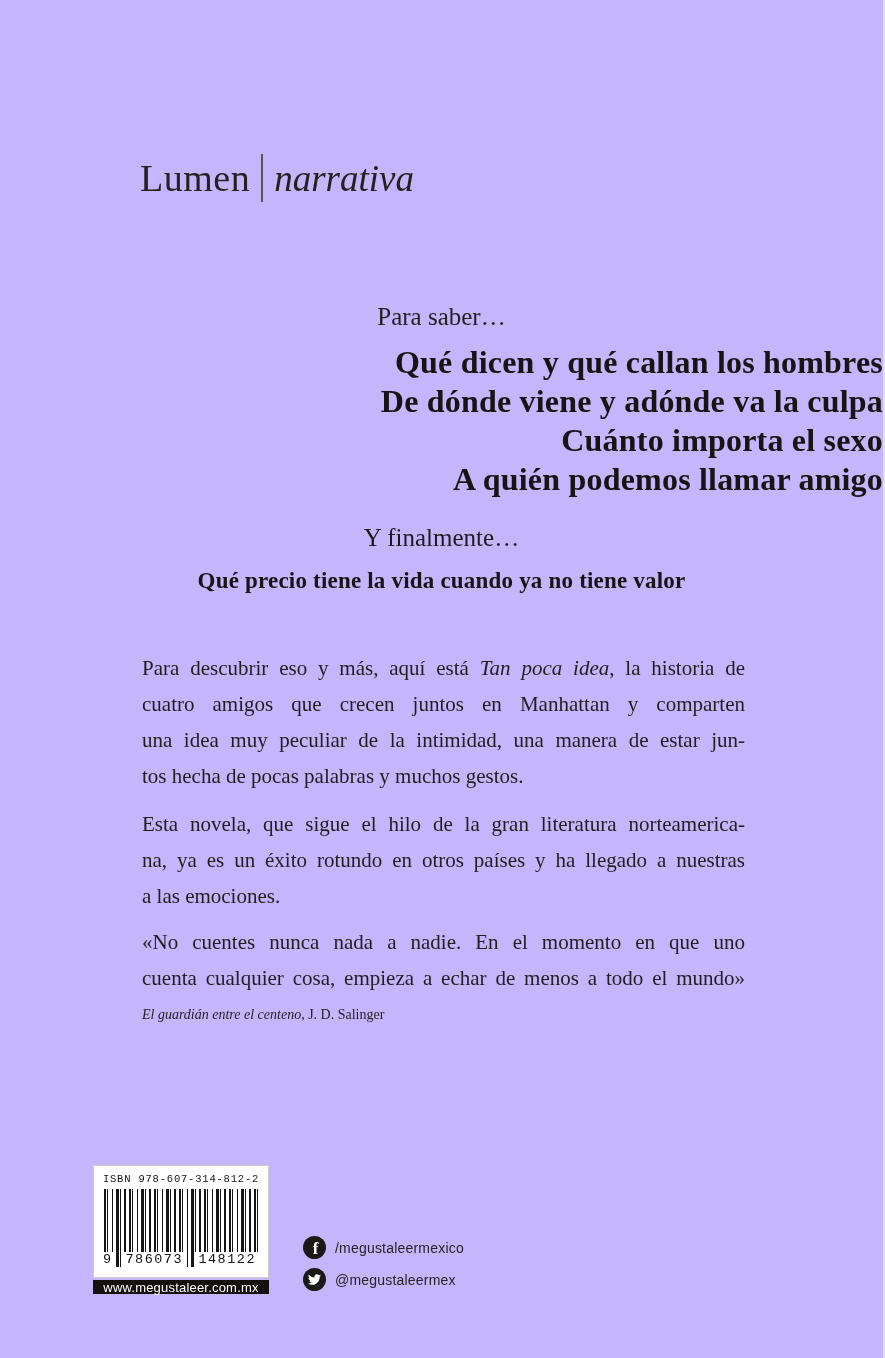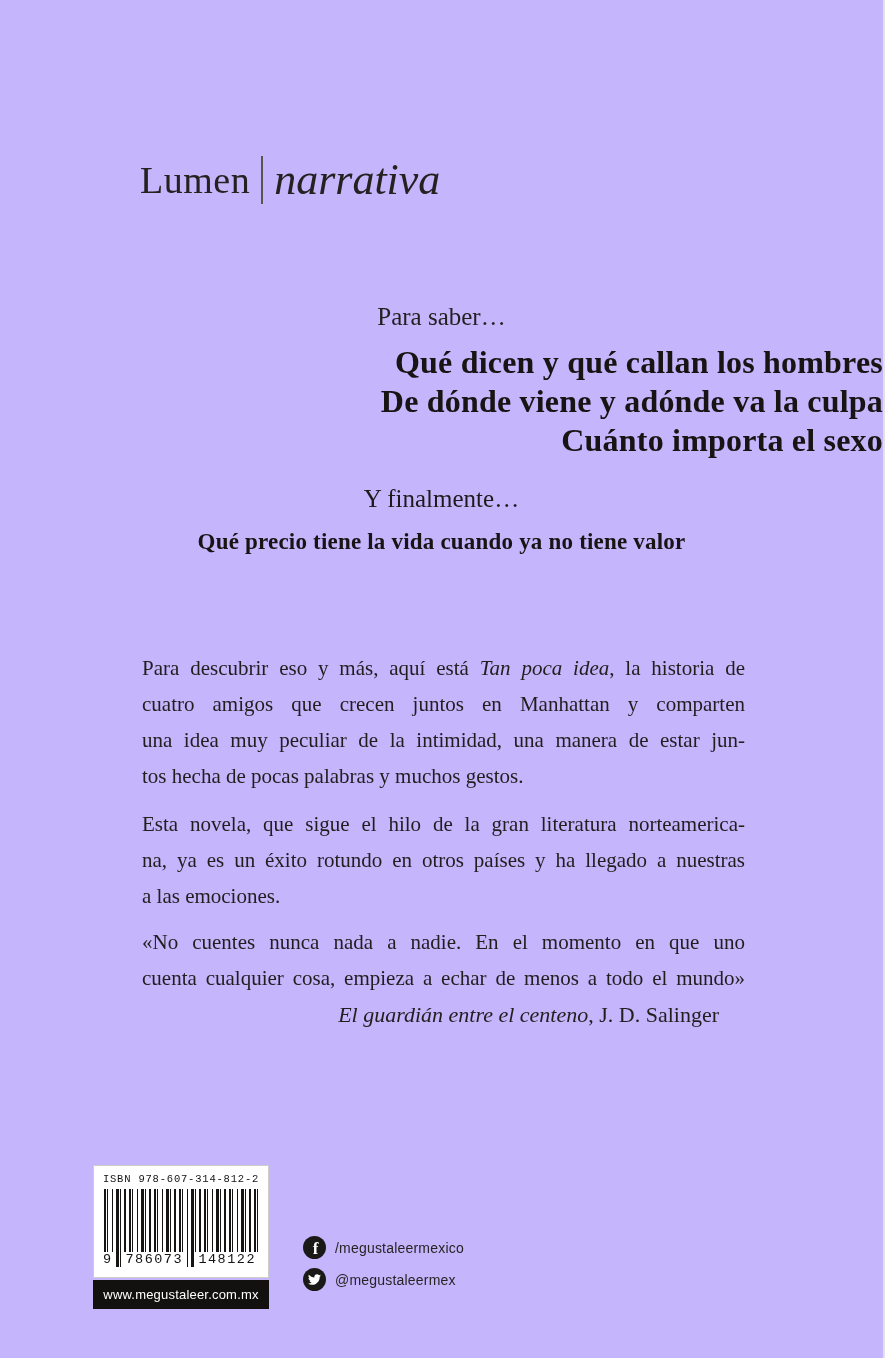--- a/index.html
+++ b/index.html
@@ -12,37 +12,37 @@
     border-right: 2px solid #e2e2e2;
     font-family: "Liberation Serif", "DejaVu Serif", serif;
     color: #1d1b1a;
     overflow: hidden;
   }
 
   
   .logo { position: absolute; top: 154px; left: 140px; display: flex; align-items: center; gap: 11px; }
   .logo .wordmark { font-size: 38px; letter-spacing: 0.5px; color: #242220; }
   .logo .divider { width: 2px; height: 48px; background: #59554f; }
-  .logo .collection { font-size: 44px; font-style: italic; color: #242220; }
+  .logo .collection { font-size: 37px; font-style: italic; color: #242220; }
 
   
   .taglines { position: absolute; top: 300px; left: 0; right: 0; text-align: center; }
   .tag-intro { font-size: 25px; line-height: 34px; color: #221f1e; }
   .tag-bold-list { margin-top: 9px; }
   .tag-bold { font-size: 32px; font-weight: 700; line-height: 39px; letter-spacing: 0.2px; color: #171413; text-align: right; }
   .tag-finally-intro { margin-top: 22px; font-size: 25px; line-height: 34px; }
   .tag-finally-line { margin-top: 6px; font-size: 23px; font-weight: 700; line-height: 39px; letter-spacing: 0.2px; color: #171413; }
 
   
   .copy { position: absolute; top: 650px; left: 142px; width: 603px; font-size: 21px; color: #211e1d; }
   .jline { line-height: 36px; white-space: nowrap; }
   .jline > span { display: inline-block; white-space: nowrap; }
   .para2 { margin-top: 12px; }
   .quote { margin-top: 10px; }
-  .attribution { margin-top: 2px; line-height: 34px; text-align: right; padding-right: 26px; font-size: 22px; }
+  .attribution { margin-top: 2px; line-height: 34px; text-align: left; padding-right: 26px; font-size: 14px; }
 
   
   .barcode-block { position: absolute; left: 93px; top: 1165px; width: 176px; }
   .barcode-white { background: #fff; border: 1px solid #cfcccc; padding: 7px 8px 10px; }
   .isbn-label {
     font-family: "Liberation Mono", "DejaVu Sans Mono", monospace;
     font-size: 10.5px; letter-spacing: 0.8px; text-align: center;
     color: #151312; margin-bottom: 4px; white-space: nowrap;
   }
   .bars {
@@ -55,21 +55,21 @@
   .digits-row {
     position: relative; z-index: 2; margin-top: -15px;
     display: flex; justify-content: space-between; align-items: flex-end;
     padding: 0 1px;
     font-family: "Liberation Mono", "DejaVu Sans Mono", monospace;
     font-size: 13.5px; color: #151312;
   }
   .digits-row .grp { background: #ffffff; padding: 0 3px; line-height: 15px; letter-spacing: 1.5px; }
   .digits-row .lead { background: #ffffff; padding-right: 2px; line-height: 15px; }
   .website-strip {
-    margin-top: 2px; background: #121110; color: #ffffff; height: 29px;
+    margin-top: 2px; background: #121110; color: #ffffff; height: 14px;
     display: flex; align-items: center; justify-content: center;
     font-family: "Liberation Sans", "DejaVu Sans", sans-serif;
     font-size: 13px; letter-spacing: 0.2px; white-space: nowrap;
   }
 
   
   .social { position: absolute; left: 303px; top: 1236px; font-family: "Liberation Sans", "DejaVu Sans", sans-serif; }
   .social-row { display: flex; align-items: center; gap: 9px; height: 23px; }
   .social-row + .social-row { margin-top: 9px; }
   .badge {
@@ -92,20 +92,21 @@
     <span class="divider"></span>
     <span class="collection">narrativa</span>
   </div>
 
   <div class="taglines">
     <div class="tag-intro">Para saber…</div>
     <div class="tag-bold-list">
       <div class="tag-bold">Qué dicen y qué callan los hombres</div>
       <div class="tag-bold">De dónde viene y adónde va la culpa</div>
       <div class="tag-bold">Cuánto importa el sexo</div>
+      <div class="tag-bold">A quién podemos llamar amigo</div>
     </div>
     <div class="tag-finally-intro">Y finalmente…</div>
     <div class="tag-finally-line">Qué precio tiene la vida cuando ya no tiene valor</div>
   </div>
 
   <div class="copy">
     <div class="para1">
       <div class="jline"><span style="word-spacing: 5.60156px;">Para descubrir eso y más, aquí está <i>Tan poca idea</i>, la historia de</span></div>
       <div class="jline"><span style="word-spacing: 12.834px;">cuatro amigos que crecen juntos en Manhattan y comparten</span></div>
       <div class="jline"><span style="word-spacing: 6.25994px;">una idea muy peculiar de la intimidad, una manera de estar jun-</span></div>

